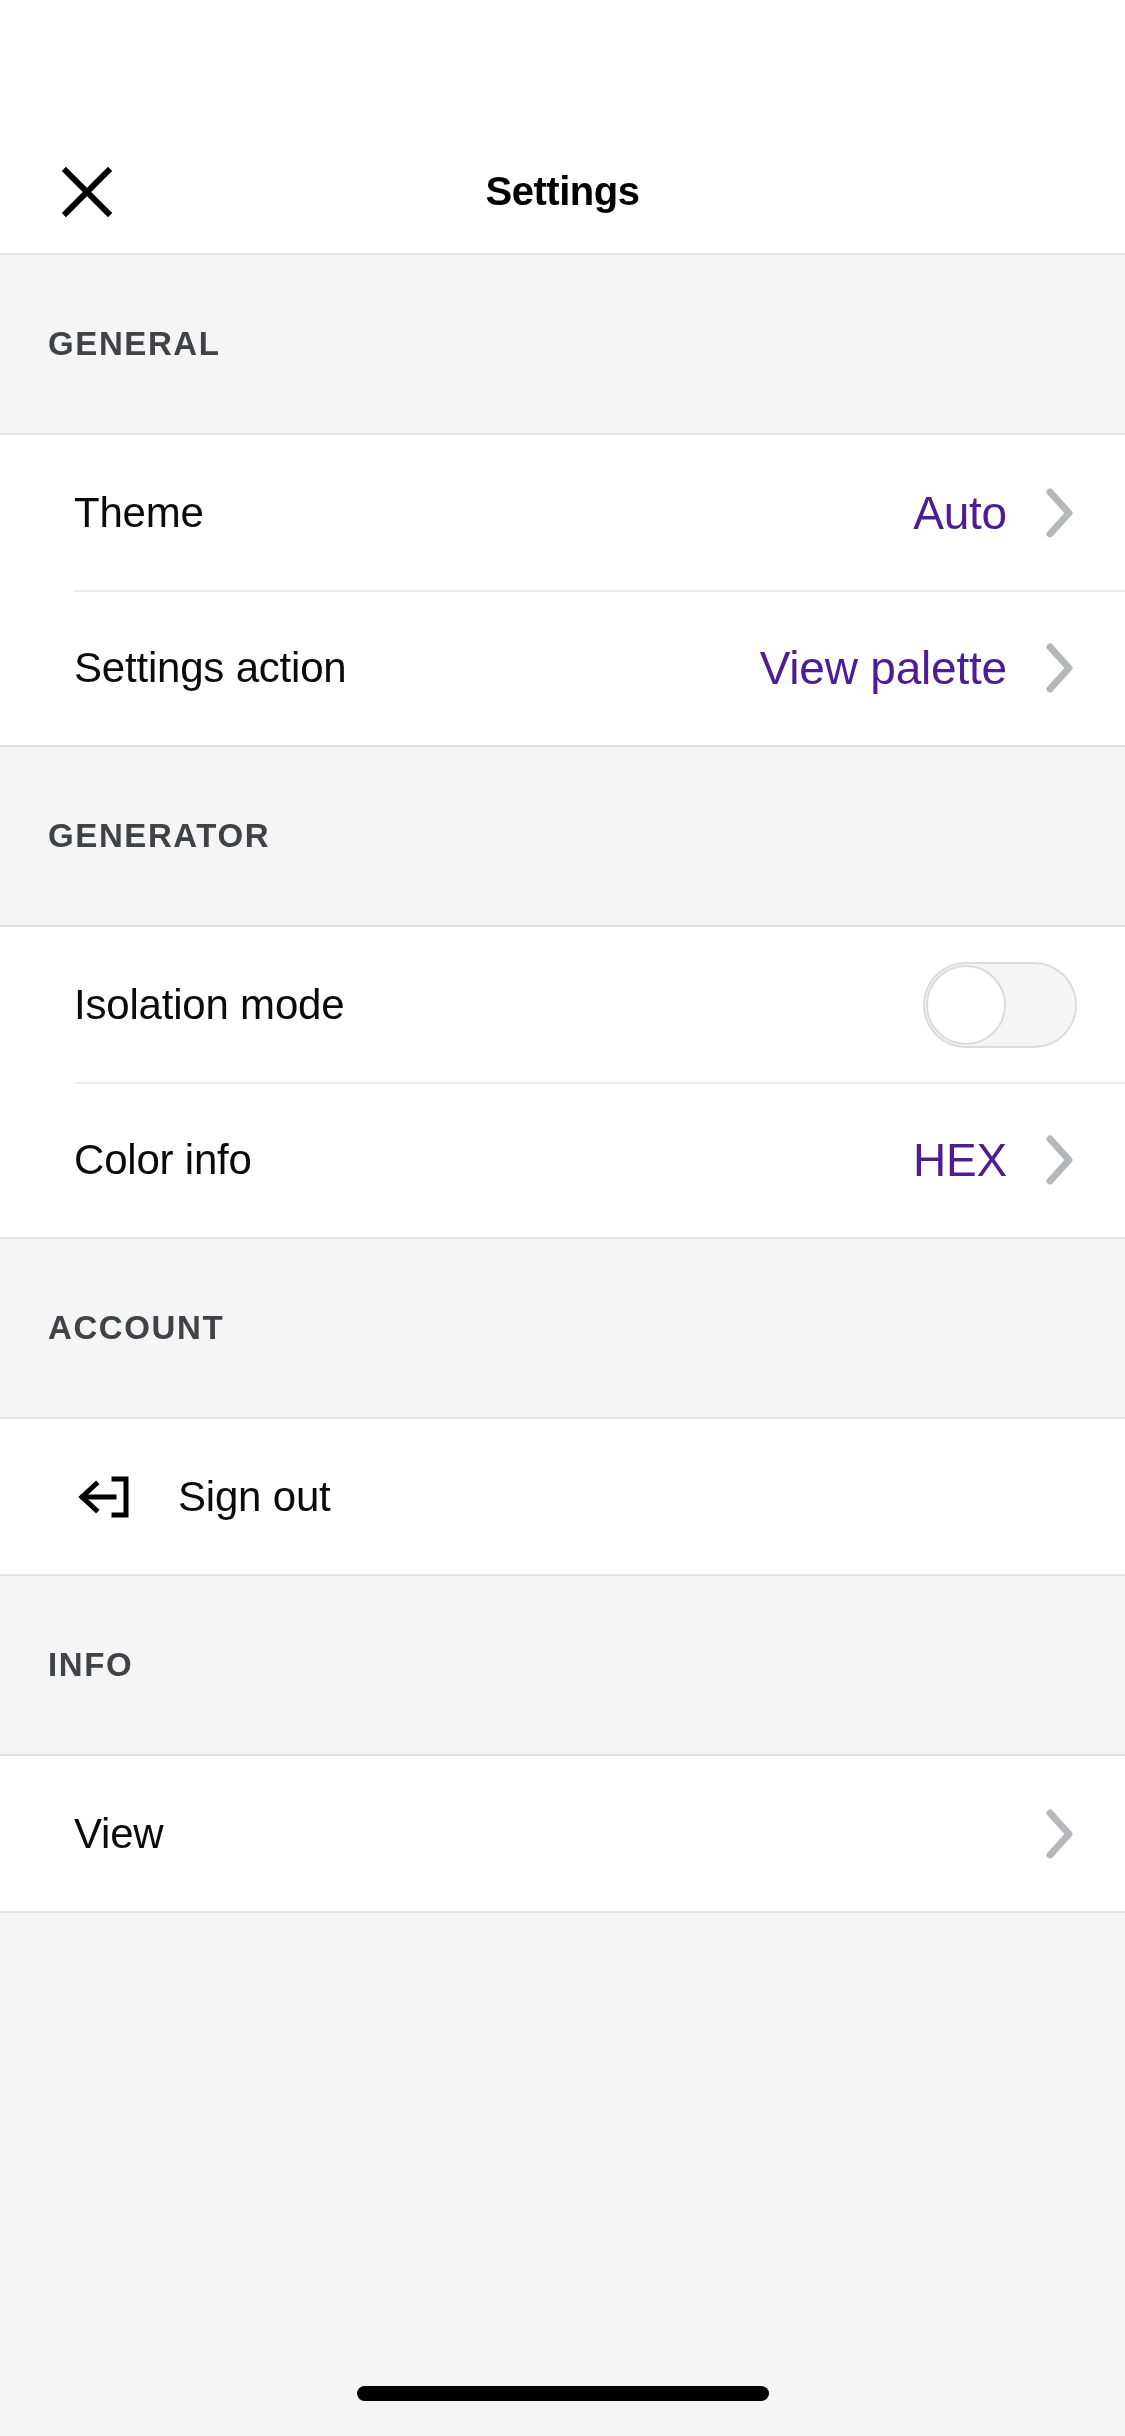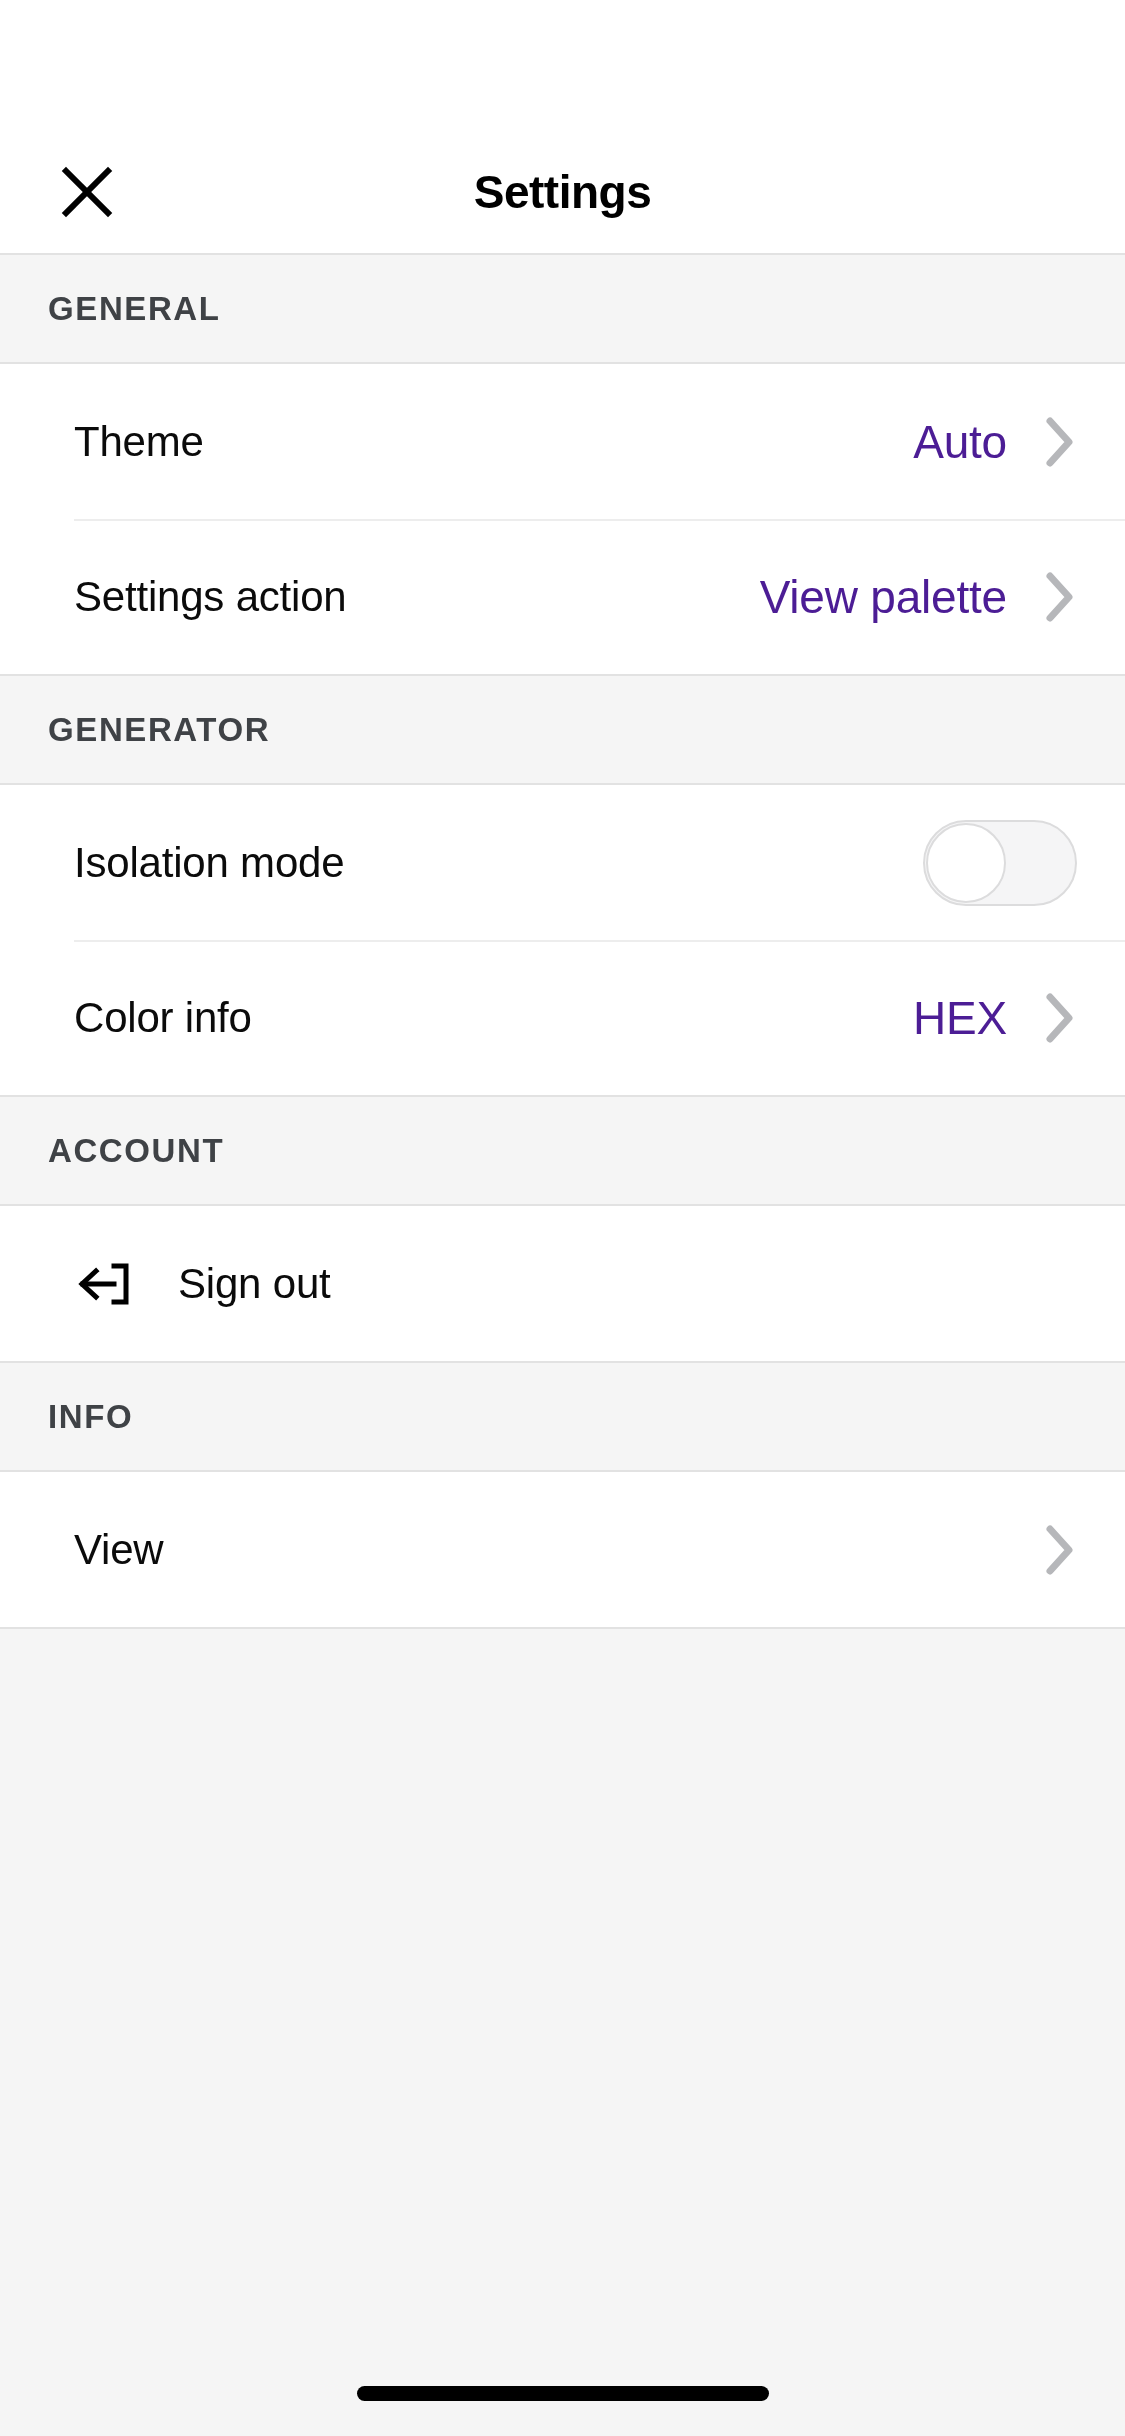--- a/index.html
+++ b/index.html
@@ -40,38 +40,38 @@
     left:55px; top:50%;
     transform:translateY(-50%);
     width:64px; height:64px;
     display:flex; align-items:center; justify-content:center;
     cursor:pointer;
   }
   .close-btn svg { display:block; }
   .header-title {
     width:100%;
     text-align:center;
-    font-size:46px;
+    font-size:40px;
     font-weight:bold;
     color:#000000;
     letter-spacing:-0.5px;
   }
 
   
   .body {
     flex:1 1 auto;
     background:#f5f5f5;
     display:flex;
     flex-direction:column;
     overflow:hidden;
   }
 
   
   .section-head {
-    height:109px;
+    height:180px;
     background:#f5f5f5;
     display:flex;
     align-items:center;
     padding:0 48px;
     border-bottom:2px solid #e2e2e2;
     flex:0 0 auto;
   }
   .section-head-label {
     font-size:33px;
     font-weight:bold;

